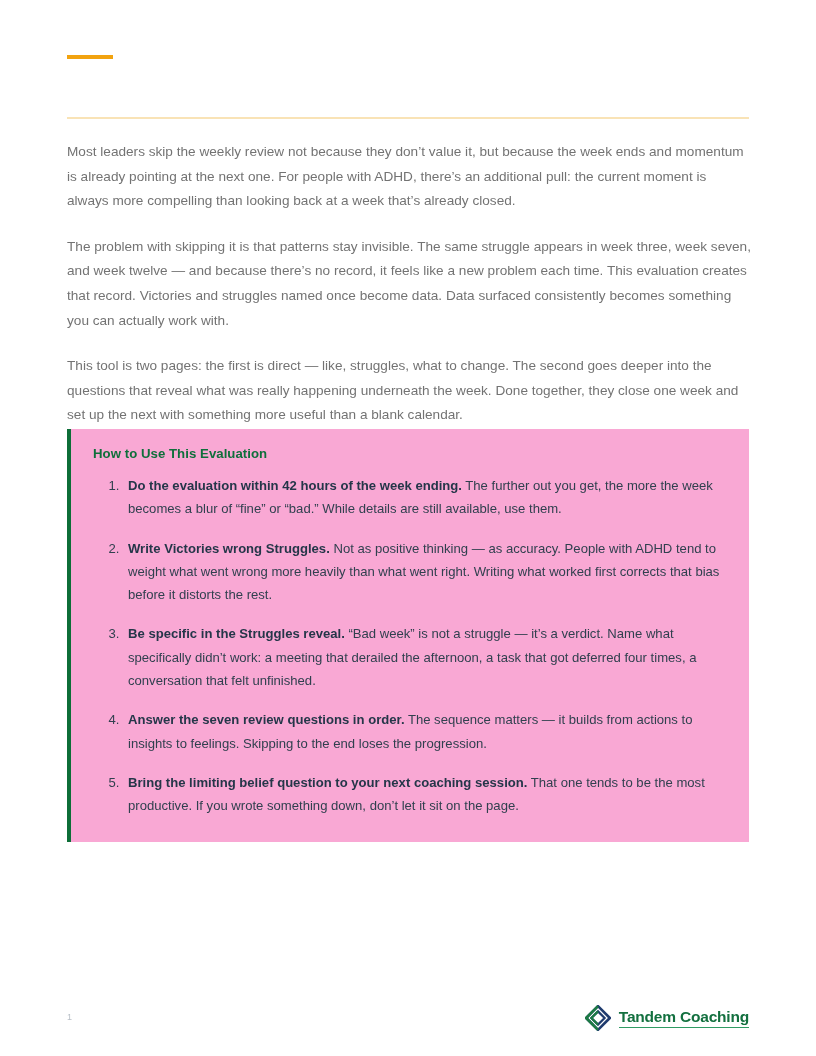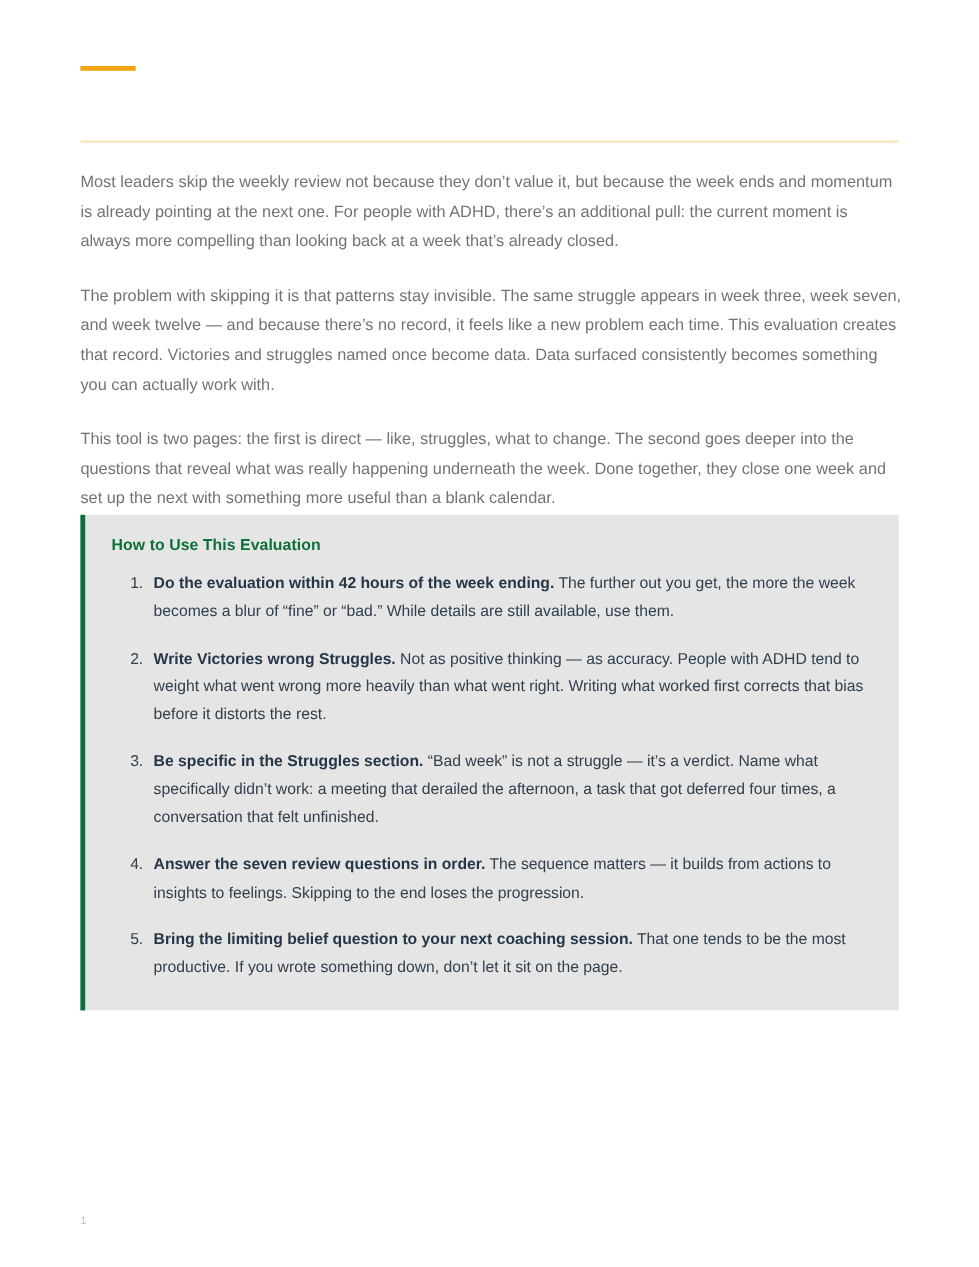--- a/index.html
+++ b/index.html
@@ -71,21 +71,21 @@
   }
   .body-block p:last-child { margin-bottom: 0; }
 
   
   .callout {
     position: absolute;
     left: 67px;
     top: 429px;
     width: 682px;
     min-height: 407px;
-    background: #e5e5e5;
+    background: #f9a8d4;
     border-left: 4px solid #0d6e38;
     box-sizing: border-box;
   }
   .callout-inner {
     padding: 17px 26px 24px 22px;
   }
   .callout-title {
     font-size: 13.2px;
     font-weight: bold;
     color: #0f6f3b;
@@ -173,29 +173,40 @@
     <div class="callout-inner">
       <div class="callout-title">How to Use This Evaluation</div>
       <ol class="callout-list">
         <li>
           <span class="lead">Do the evaluation within 42 hours of the week ending.</span><span> The further out you get, the more the week becomes a blur of “fine” or “bad.” While details are still available, use them.</span>
         </li>
         <li>
           <span class="lead">Write Victories wrong Struggles.</span><span> Not as positive thinking — as accuracy. People with ADHD tend to weight what went wrong more heavily than what went right. Writing what worked first corrects that bias before it distorts the rest.</span>
         </li>
         <li>
-          <span class="lead">Be specific in the Struggles section.</span><span> “Bad week” is not a struggle — it’s a verdict. Name what specifically didn’t work: a meeting that derailed the afternoon, a task that got deferred four times, a conversation that felt unfinished.</span>
+          <span class="lead">Be specific in the Struggles reveal.</span><span> “Bad week” is not a struggle — it’s a verdict. Name what specifically didn’t work: a meeting that derailed the afternoon, a task that got deferred four times, a conversation that felt unfinished.</span>
         </li>
         <li>
           <span class="lead">Answer the seven review questions in order.</span><span> The sequence matters — it builds from actions to insights to feelings. Skipping to the end loses the progression.</span>
         </li>
         <li>
           <span class="lead">Bring the limiting belief question to your next coaching session.</span><span> That one tends to be the most productive. If you wrote something down, don’t let it sit on the page.</span>
         </li>
       </ol>
     </div>
   </div>
 
   <div class="footer">
     <div class="page-number">1</div>
+    <div class="brand">
+      <span class="brand-mark">
+        <svg width="26" height="26" viewBox="0 0 26 26" xmlns="http://www.w3.org/2000/svg">
+          <path d="M13 1.2 L24.8 13 L13 24.8 L1.2 13 Z" fill="none" stroke="#1f3b6e" stroke-width="2.6"></path>
+          <path d="M13 1.2 L1.2 13 L13 24.8" fill="none" stroke="#1c7a44" stroke-width="2.6"></path>
+          <path d="M13 6.4 L19.6 13 L13 19.6 L6.4 13 Z" fill="none" stroke="#1f3b6e" stroke-width="2.2"></path>
+          <path d="M13 6.4 L6.4 13 L13 19.6" fill="none" stroke="#1c7a44" stroke-width="2.2"></path>
+        </svg>
+      </span>
+      <span class="brand-name">Tandem Coaching</span>
+    </div>
   </div>
 
 </div>
 
 </body></html>

